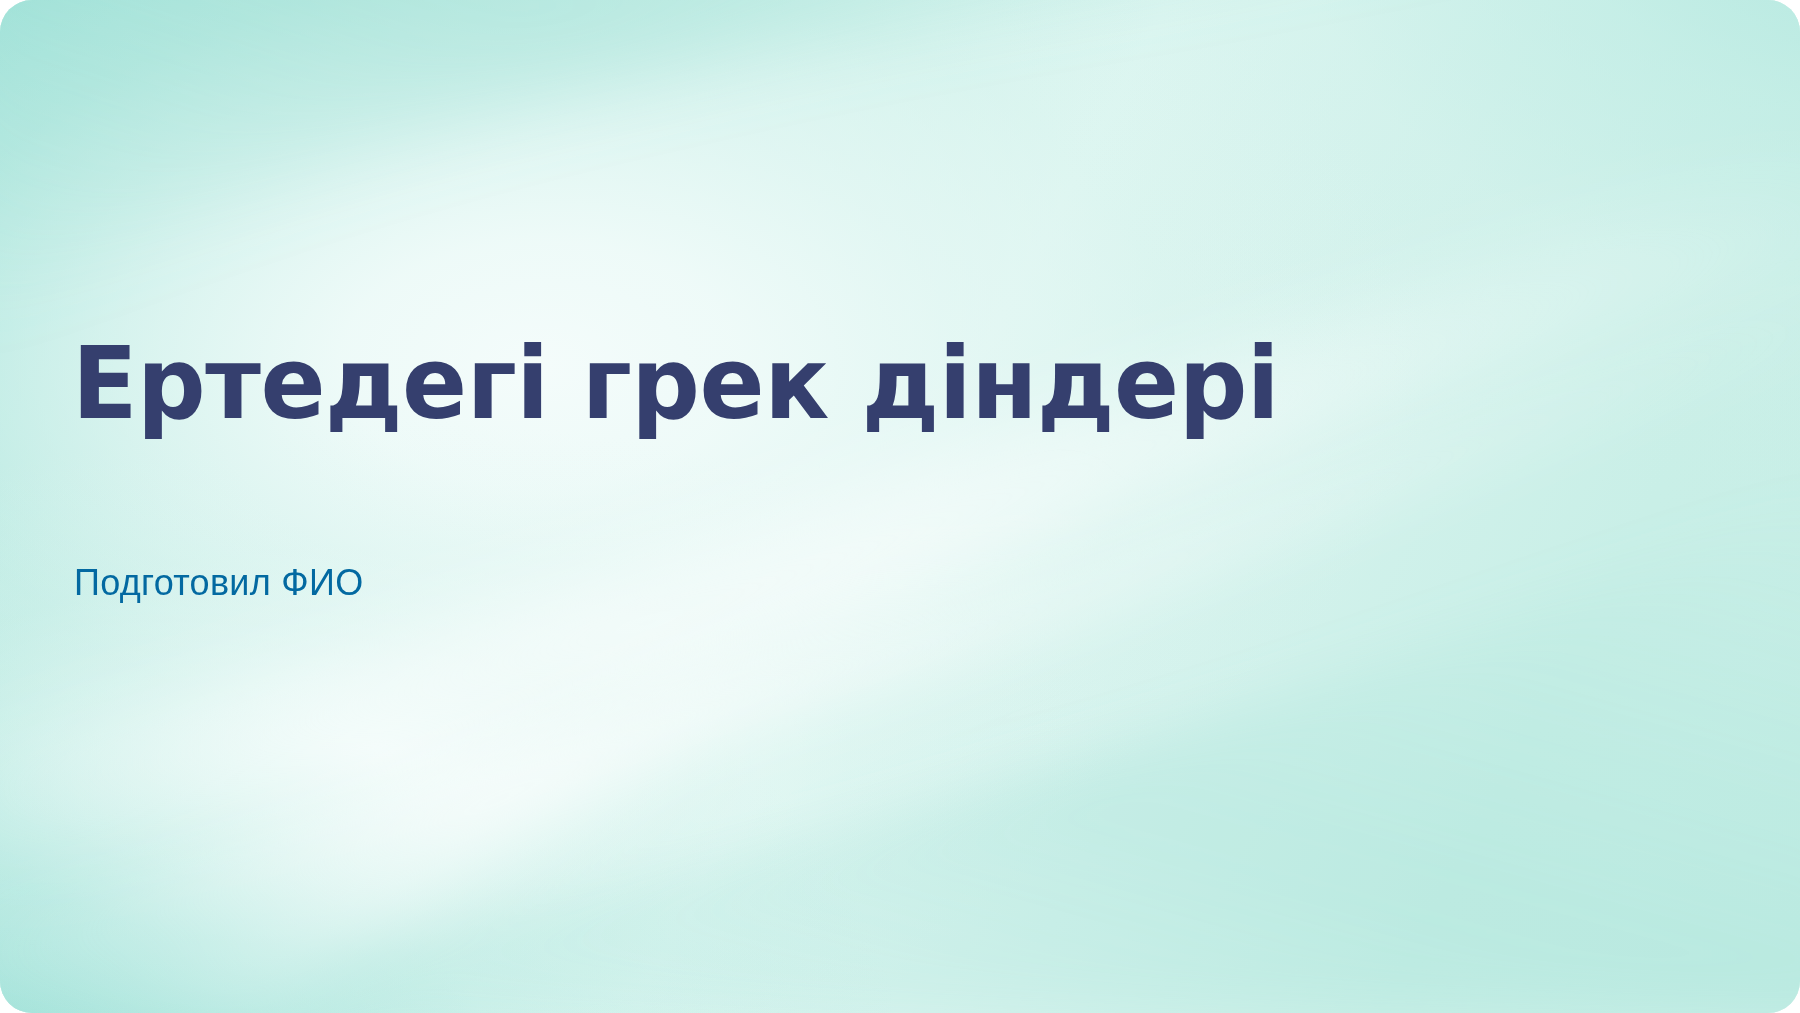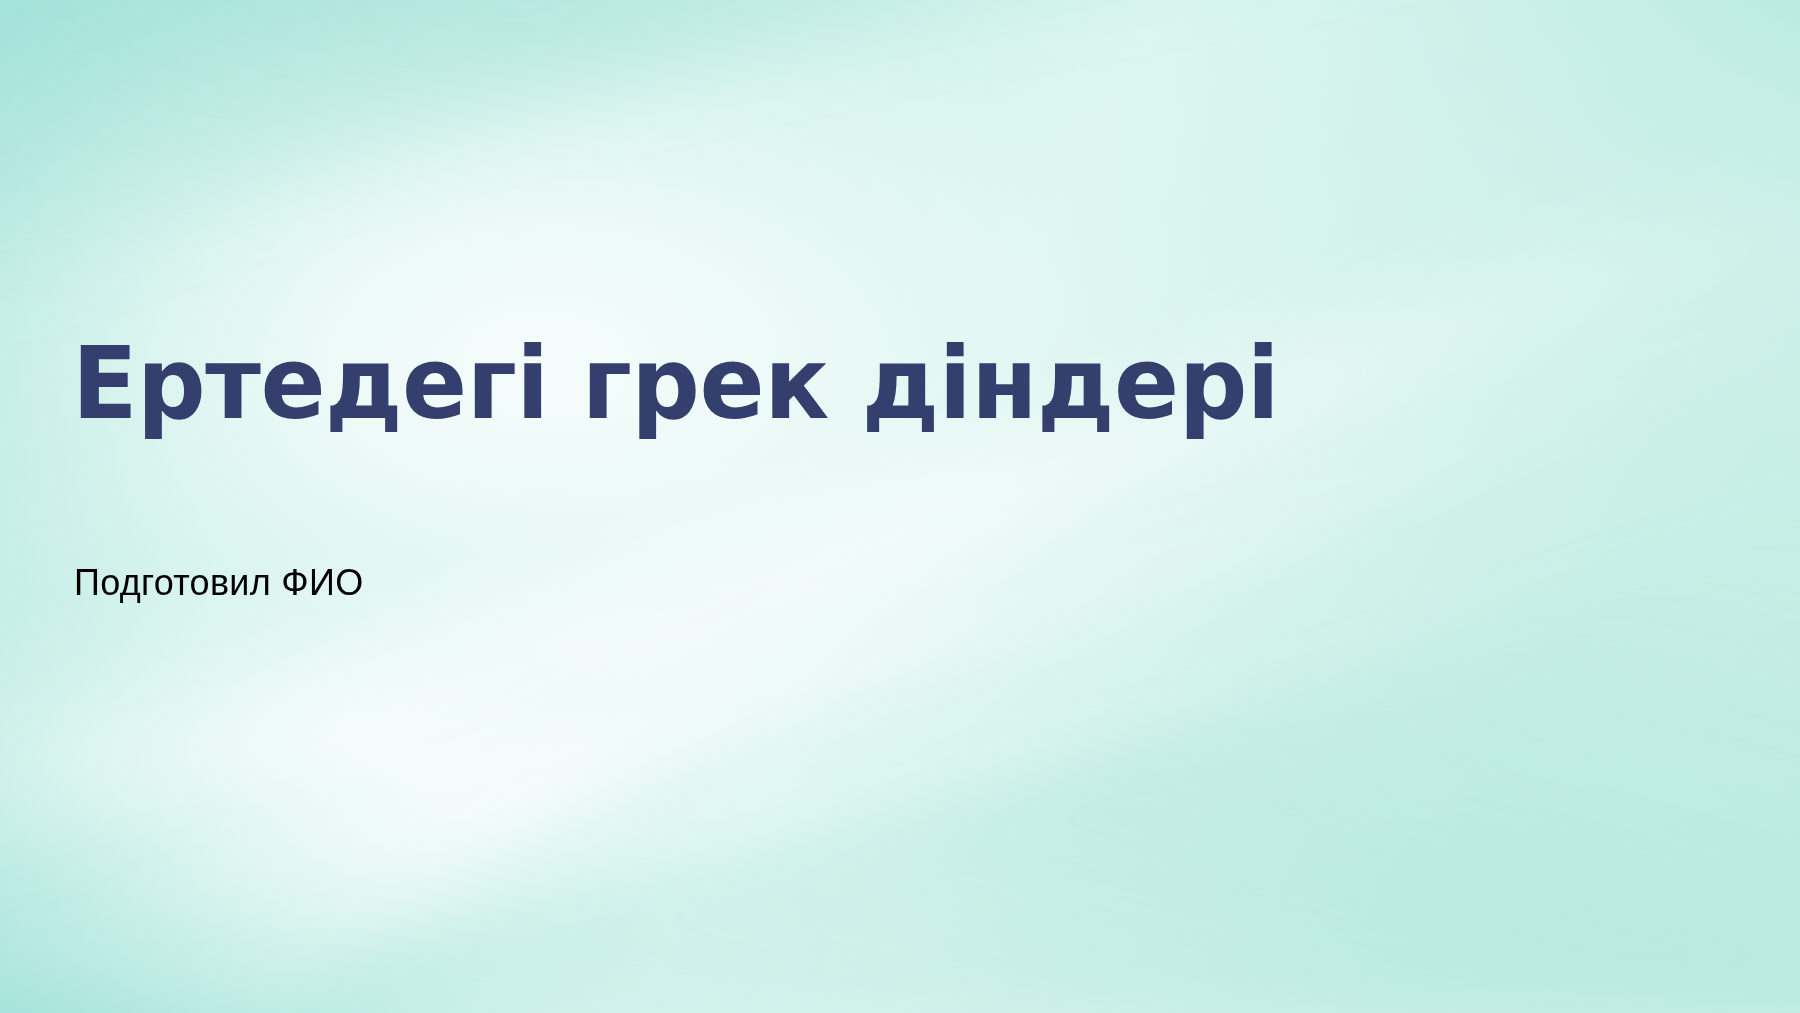--- a/index.html
+++ b/index.html
@@ -9,20 +9,21 @@
     background: #ffffff;
   }
 
   .slide {
     position: relative;
     width: 1800px;
     height: 1013px;
     overflow: hidden;
     font-family: "Liberation Sans", "DejaVu Sans", sans-serif;
     background: #d6f3ec;
+    border-radius: 32px;
   }
 
   
 
   .bg-layer {
     position: absolute;
     inset: 0;
     pointer-events: none;
   }
 
@@ -122,21 +123,21 @@
 
   .subtitle {
     position: absolute;
     top: 560px;
     left: 2px;
     margin: 0;
     font-size: 36px;
     line-height: 1.25;
     font-weight: 400;
     letter-spacing: 0.3px;
-    color: #000000;
+    color: #0369a1;
     white-space: nowrap;
     font-family: "Liberation Sans", "DejaVu Sans", sans-serif;
   }
 </style>
 </head>
 <body>
 
 <div class="slide">
 
   <div class="bg-layer bg-base"></div>

